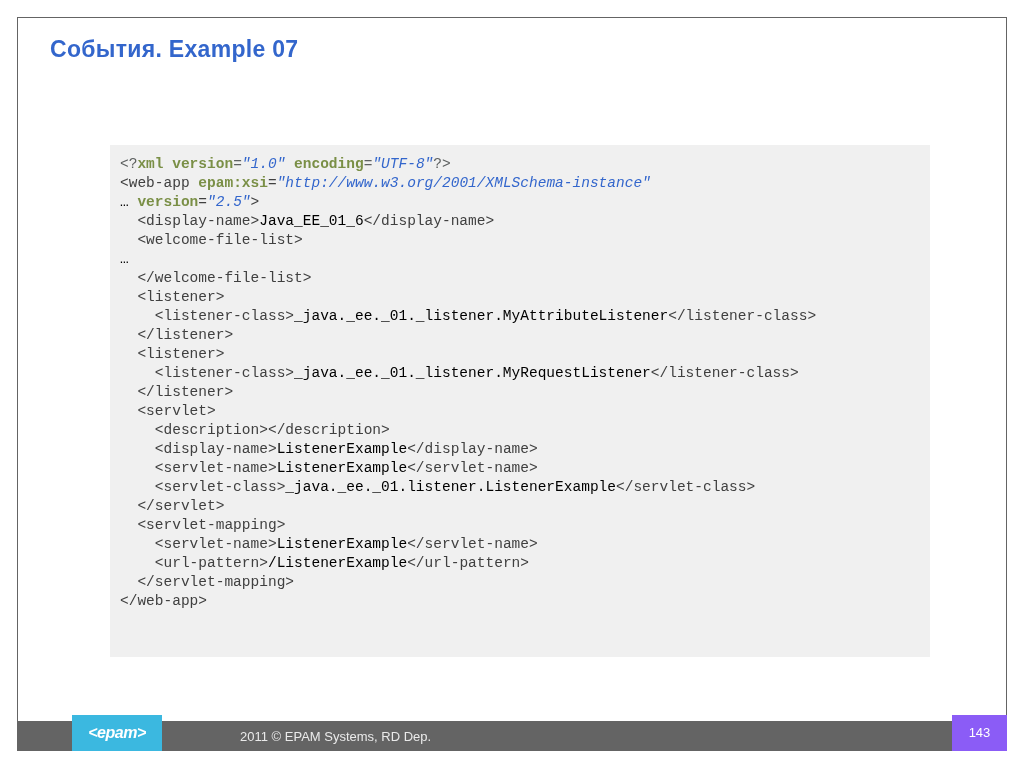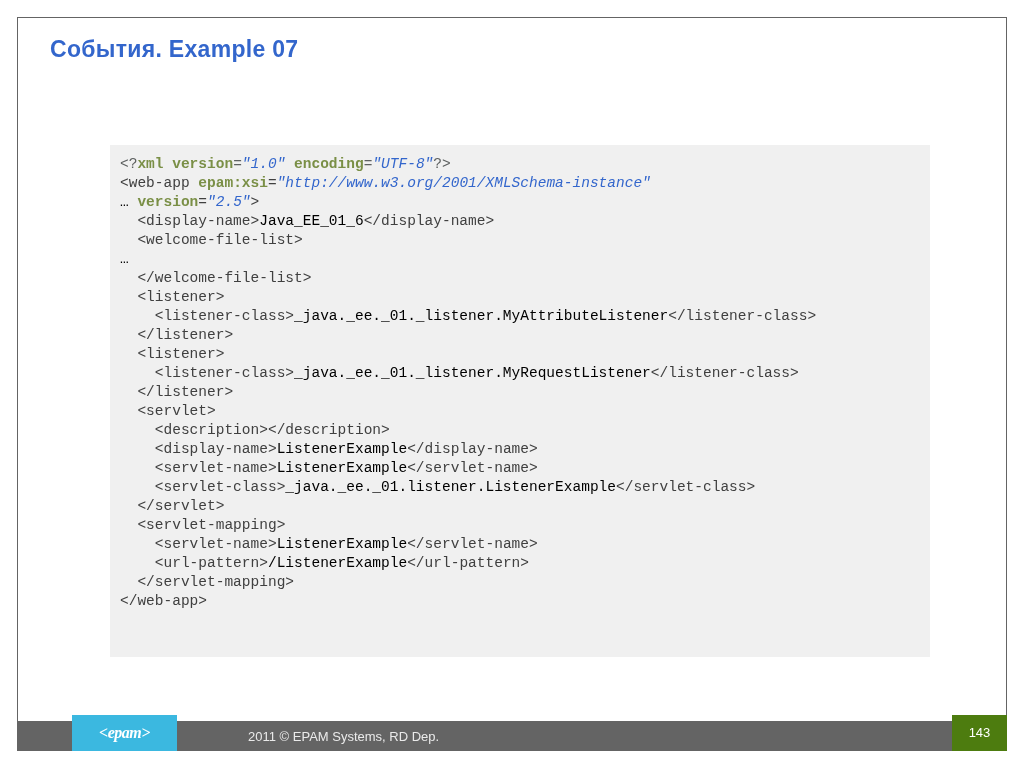--- a/index.html
+++ b/index.html
@@ -62,47 +62,46 @@
     right: 17px;
     bottom: 17px;
     height: 30px;
     background: #646464;
   }
   .logo-box {
     position: absolute;
     left: 72px;
     bottom: 17px;
     height: 36px;
-    width: 105px;
+    width: 90px;
     background: #3bb8e0;
     color: #ffffff;
-    font-family: Liberation Serif, serif;
+    font-family: Liberation Sans, sans-serif;
     font-weight: bold;
     font-style: italic;
     font-size: 16px;
     text-align: center;
     line-height: 36px;
     letter-spacing: -0.5px;
   }
   .footer-text {
     position: absolute;
     left: 240px;
     bottom: 24px;
     color: #eaeaea;
     font-size: 13px;
     font-family: Verdana, sans-serif;
-    margin-left: 8px;
   }
   .page-num-box {
     position: absolute;
     right: 17px;
     bottom: 17px;
     height: 36px;
     width: 55px;
-    background: #4d7c0f;
+    background: #8b5cf6;
     color: #ffffff;
     font-size: 13px;
     text-align: center;
     line-height: 36px;
   }
 </style>
 </head>
 <body>
 
 <div class="slide">

